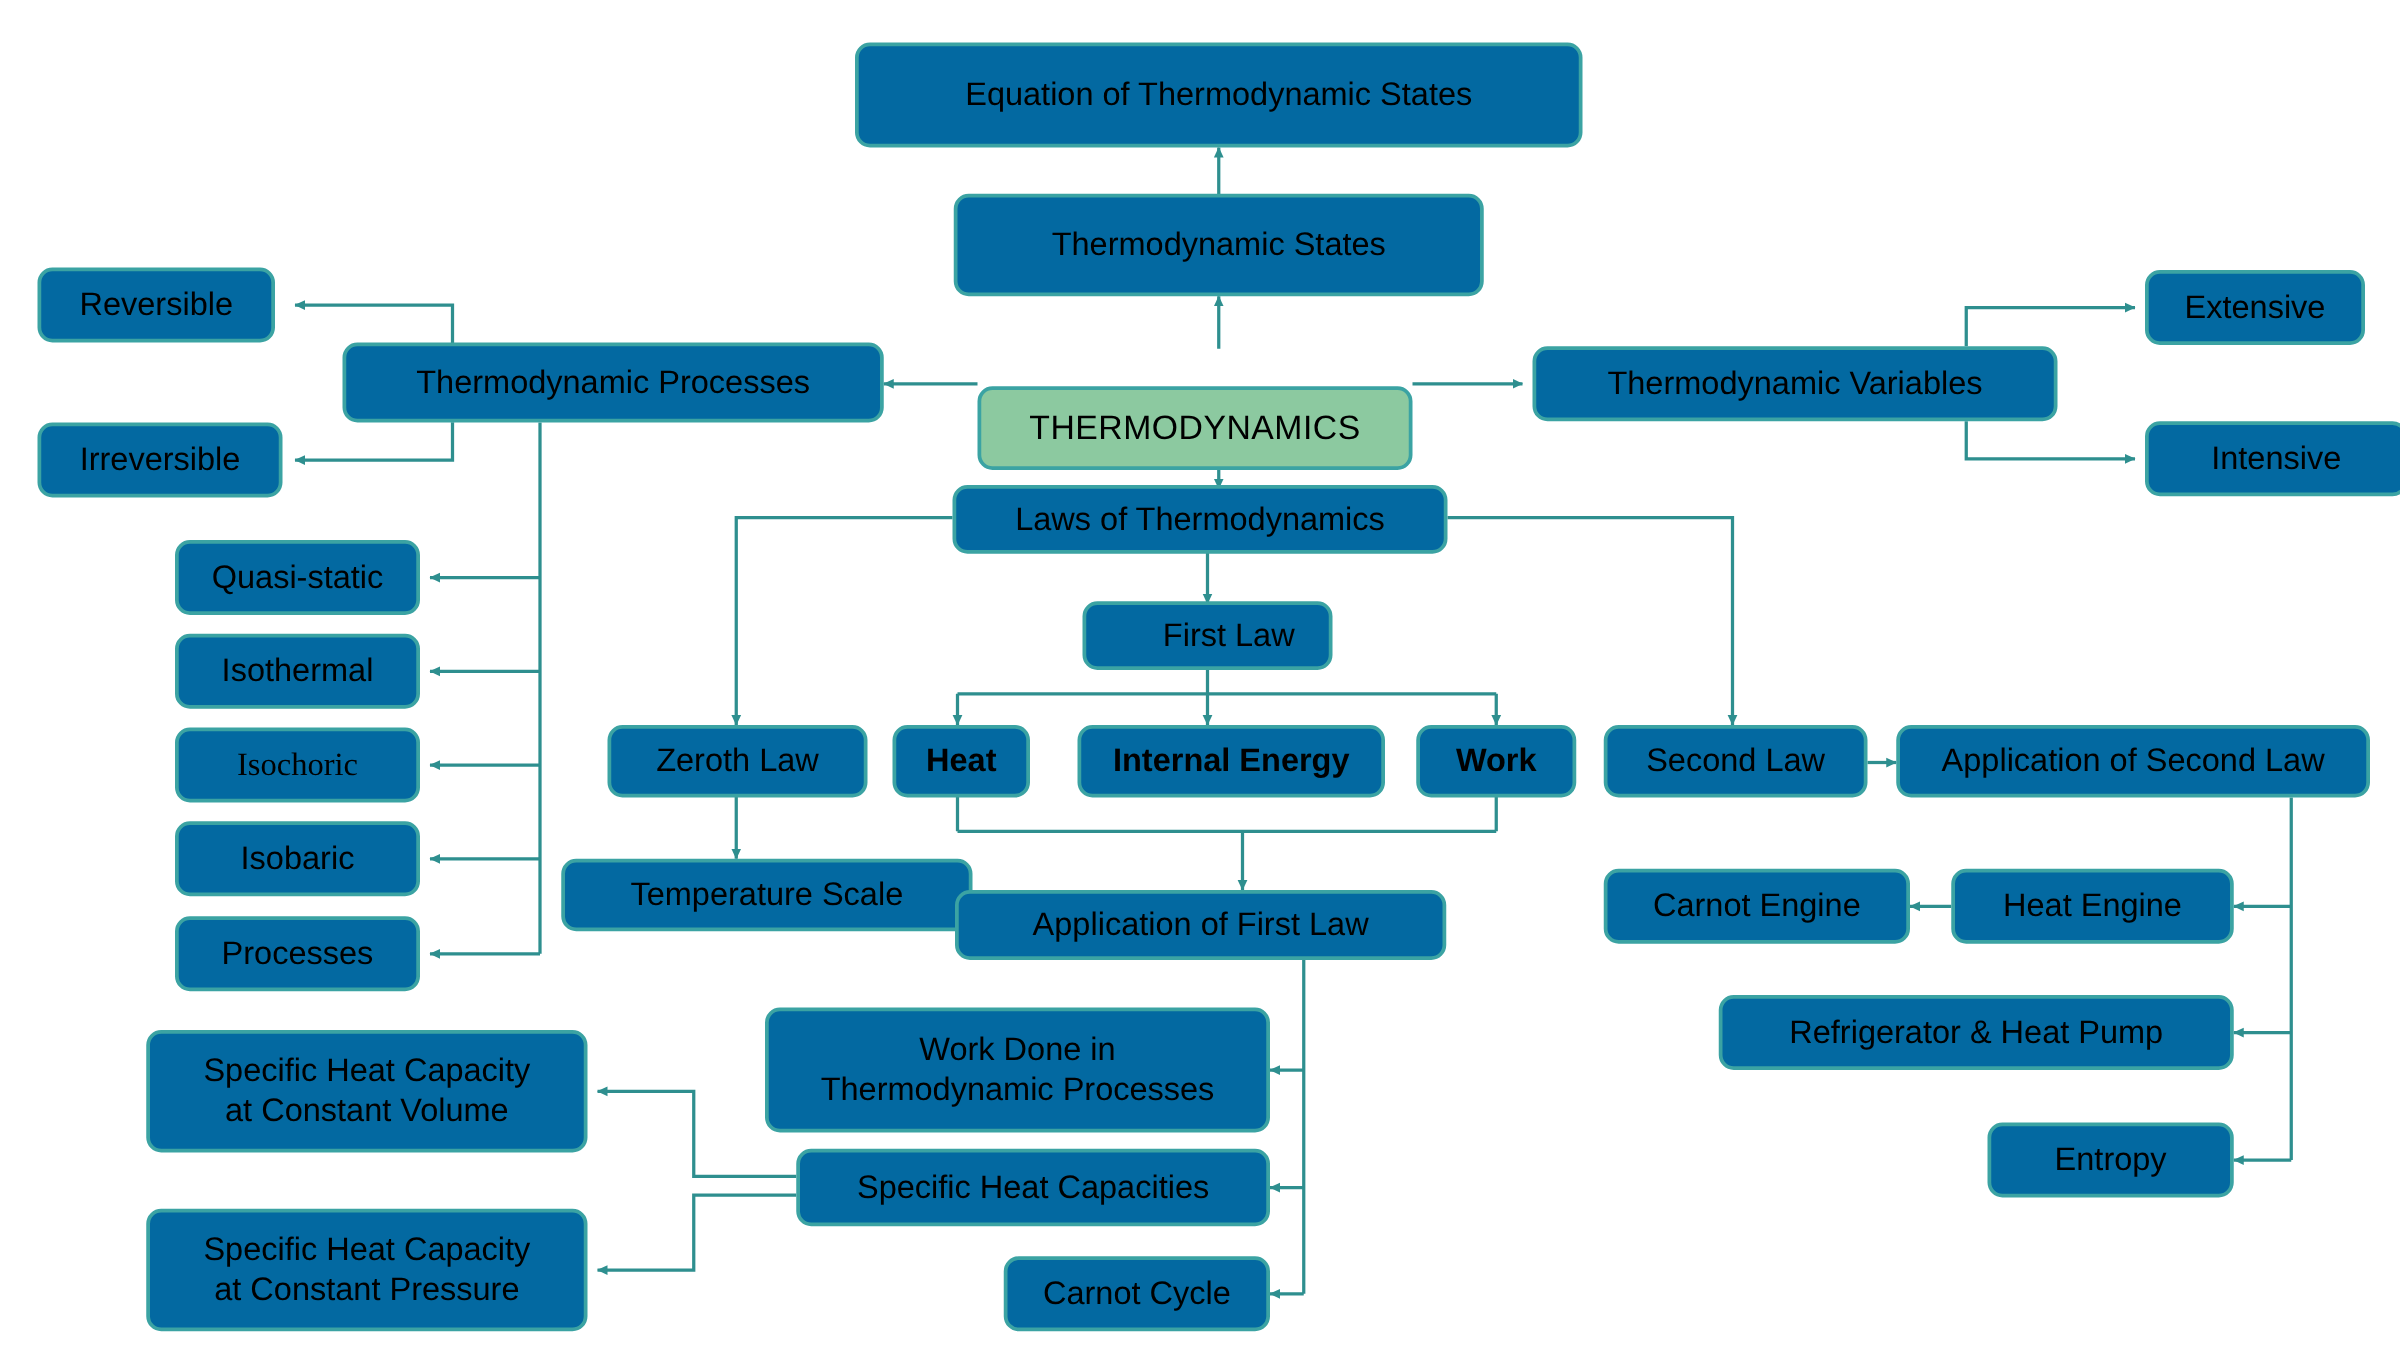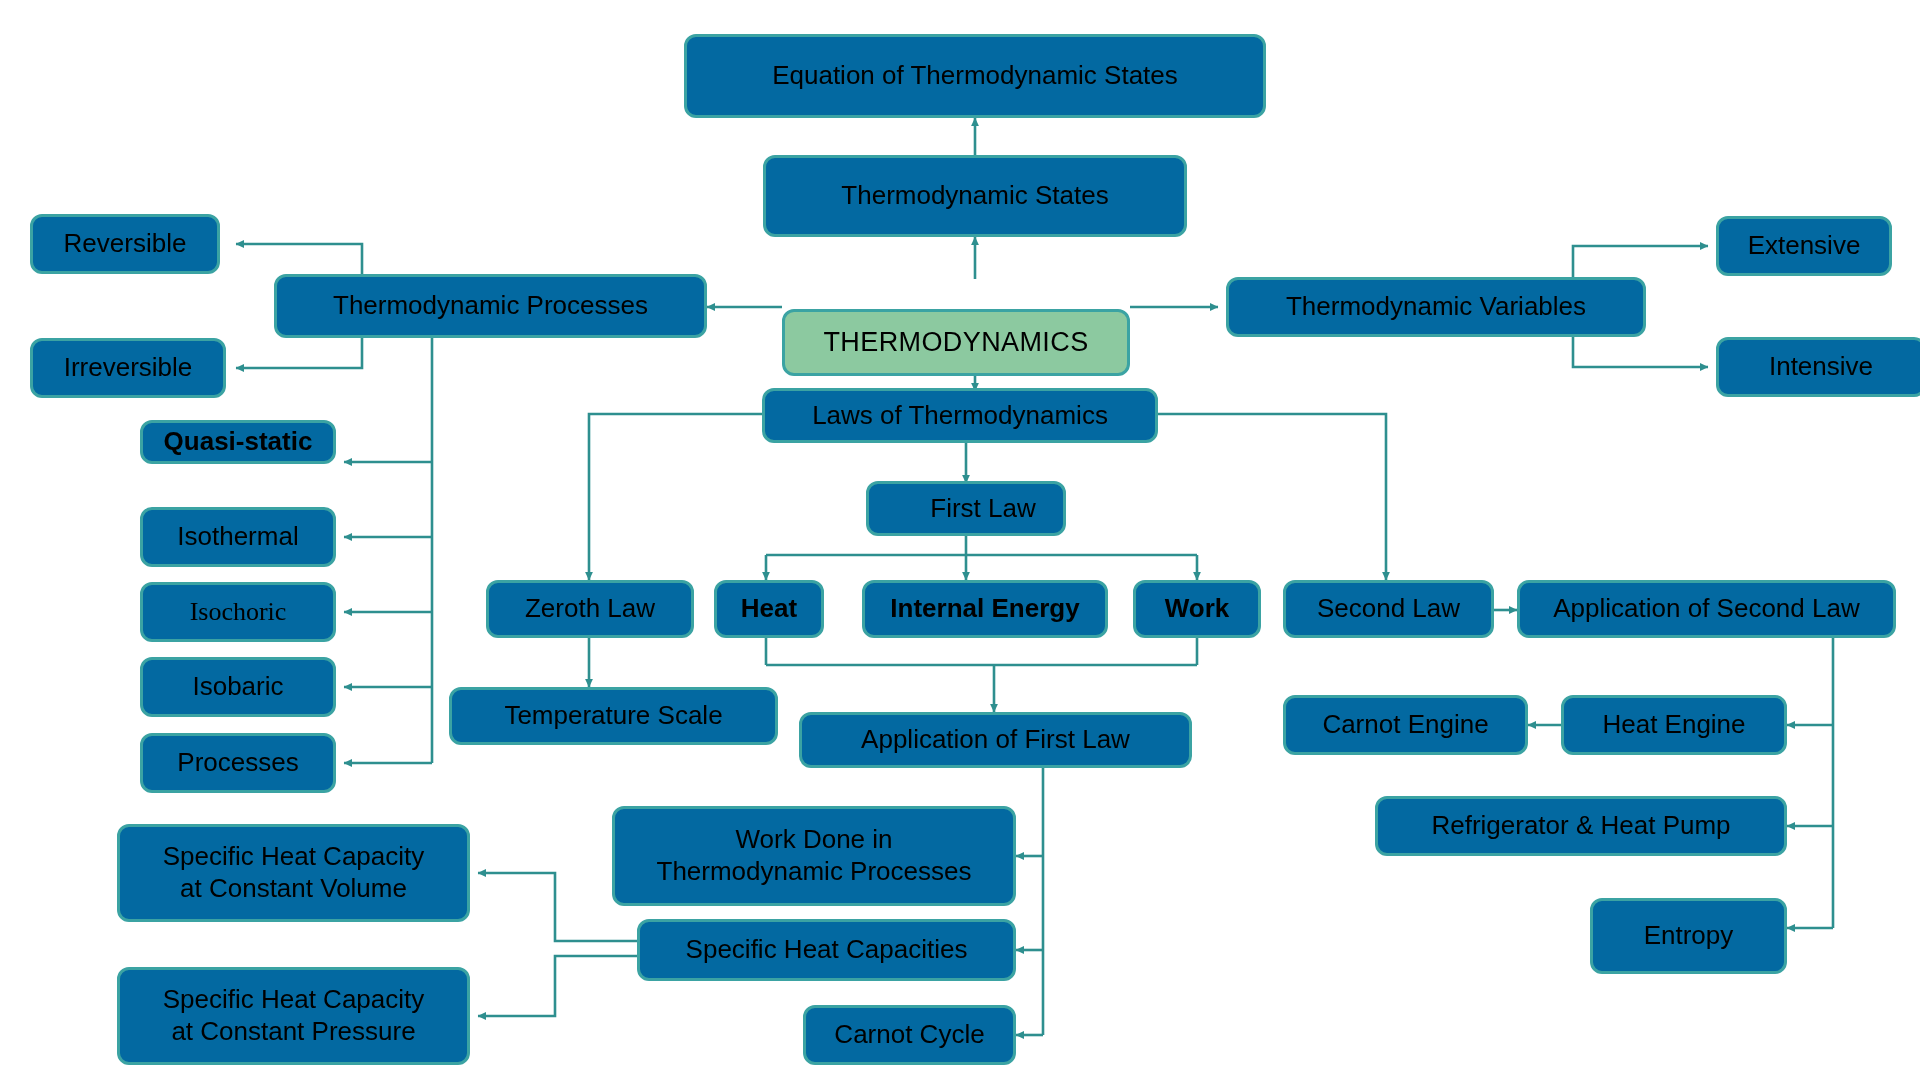--- a/index.html
+++ b/index.html
@@ -147,21 +147,21 @@
   <div class="node" style="left:1226px; top:277px; width:420px; height:60px;">Thermodynamic Variables</div>
 
   <div class="node" style="left:30px; top:214px; width:190px; height:60px;">Reversible</div>
 
   <div class="node" style="left:30px; top:338px; width:196px; height:60px;">Irreversible</div>
 
   <div class="node" style="left:1716px; top:216px; width:176px; height:60px;">Extensive</div>
 
   <div class="node" style="left:1716px; top:337px; width:210px; height:60px;">Intensive</div>
 
-  <div class="node" style="left:140px; top:420px; width:196px; height:44px;font-weight:bold;">Quasi-static</div>
+  <div class="node" style="left:140px; top:432px; width:196px; height:60px;">Quasi-static</div>
 
   <div class="node" style="left:140px; top:507px; width:196px; height:60px;">Isothermal</div>
 
   <div class="node" style="left:140px; top:582px; width:196px; height:60px;font-family:Liberation Serif, serif;">Isochoric</div>
 
   <div class="node" style="left:140px; top:657px; width:196px; height:60px;">Isobaric</div>
 
   <div class="node" style="left:140px; top:733px; width:196px; height:60px;">Processes</div>
 
   <div class="node" style="left:762px; top:388px; width:396px; height:55px;">Laws of Thermodynamics</div>
@@ -175,29 +175,29 @@
   <div class="node bold" style="left:862px; top:580px; width:246px; height:58px;">Internal Energy</div>
 
   <div class="node bold" style="left:1133px; top:580px; width:128px; height:58px;">Work</div>
 
   <div class="node" style="left:1283px; top:580px; width:211px; height:58px;">Second Law</div>
 
   <div class="node" style="left:1517px; top:580px; width:379px; height:58px;">Application of Second Law</div>
 
   <div class="node" style="left:449px; top:687px; width:329px; height:58px;">Temperature Scale</div>
 
-  <div class="node" style="left:799px; top:712px; width:393px; height:56px;">Application of First Law</div>
+  <div class="node" style="left:764px; top:712px; width:393px; height:56px;">Application of First Law</div>
 
   <div class="node" style="left:1283px; top:695px; width:245px; height:60px;">Carnot Engine</div>
 
   <div class="node" style="left:1561px; top:695px; width:226px; height:60px;">Heat Engine</div>
 
   <div class="node" style="left:1375px; top:796px; width:412px; height:60px;">Refrigerator &amp; Heat Pump</div>
 
-  <div class="node" style="left:1590px; top:898px; width:197px; height:76px;">Entropy</div>
+  <div class="node" style="left:1590px; top:898px; width:197px; height:60px;">Entropy</div>
 
   <div class="node" style="left:612px; top:806px; width:404px; height:100px;">Work Done in
 Thermodynamic Processes</div>
 
   <div class="node" style="left:637px; top:919px; width:379px; height:62px;">Specific Heat Capacities</div>
 
   <div class="node" style="left:803px; top:1005px; width:213px; height:60px;">Carnot Cycle</div>
 
   <div class="node" style="left:117px; top:824px; width:353px; height:98px;">Specific Heat Capacity
 at Constant Volume</div>

